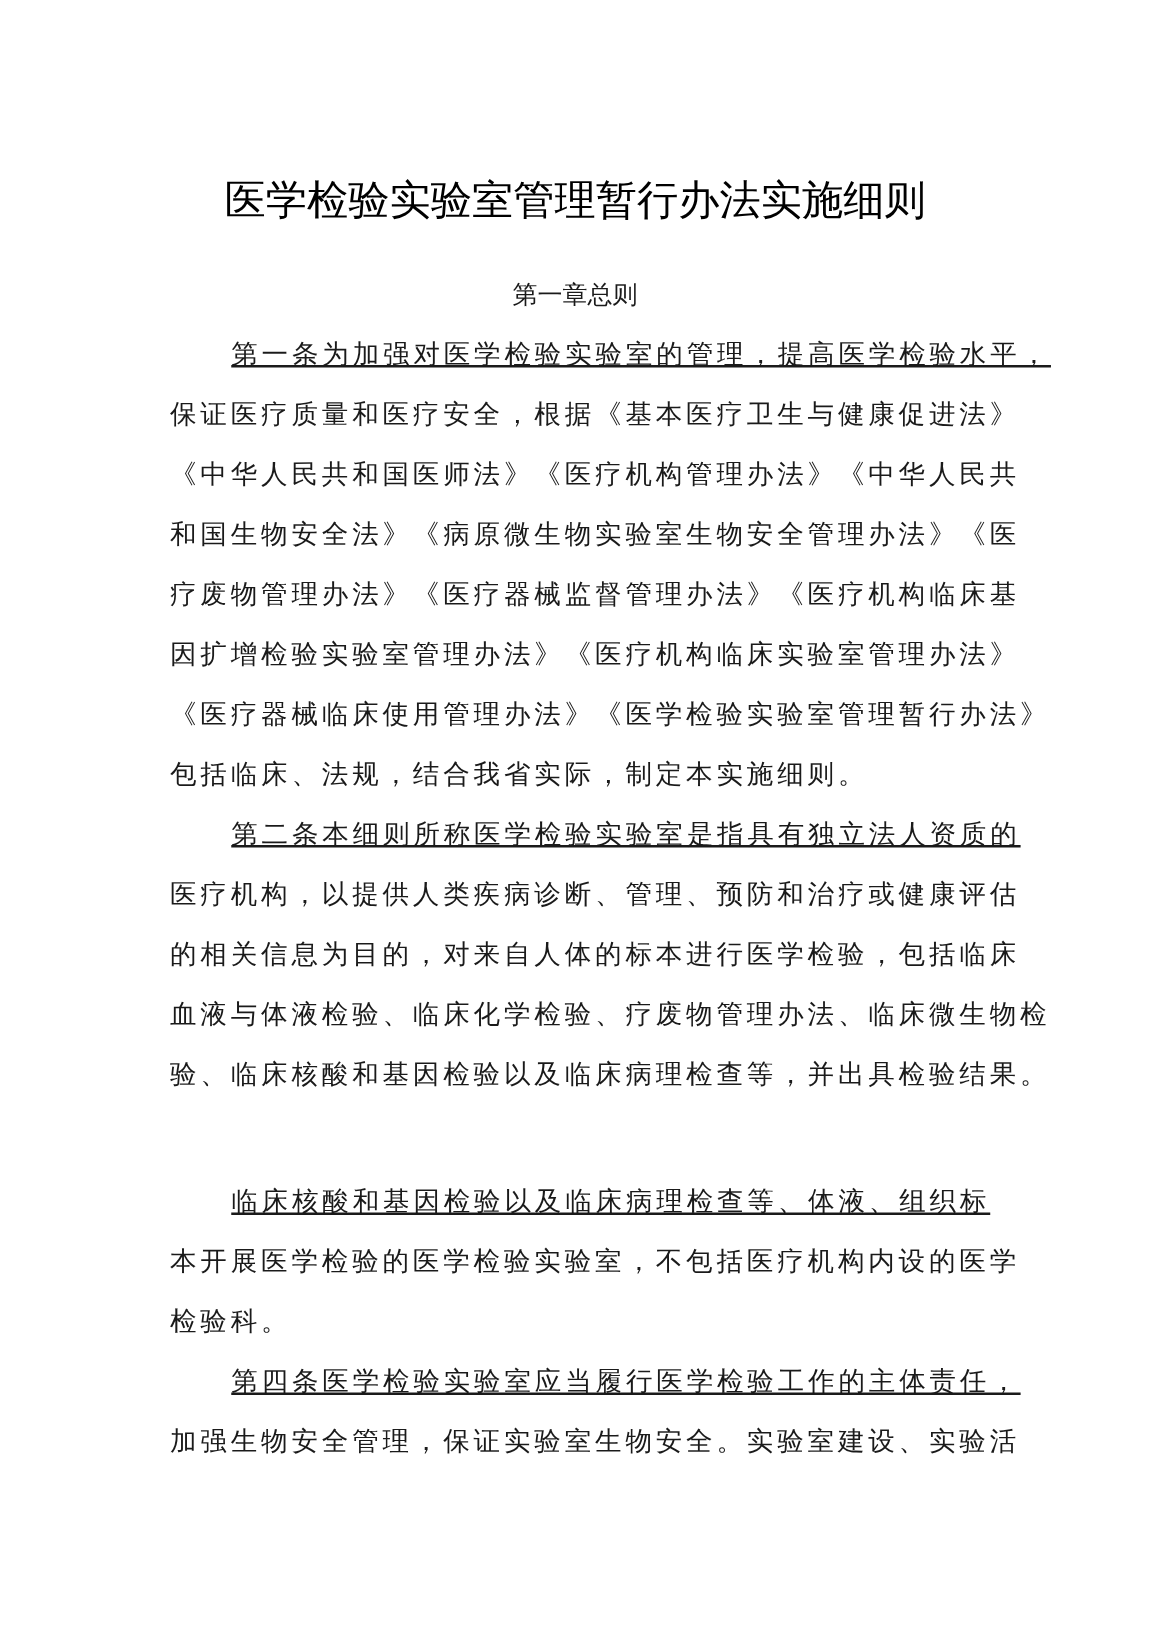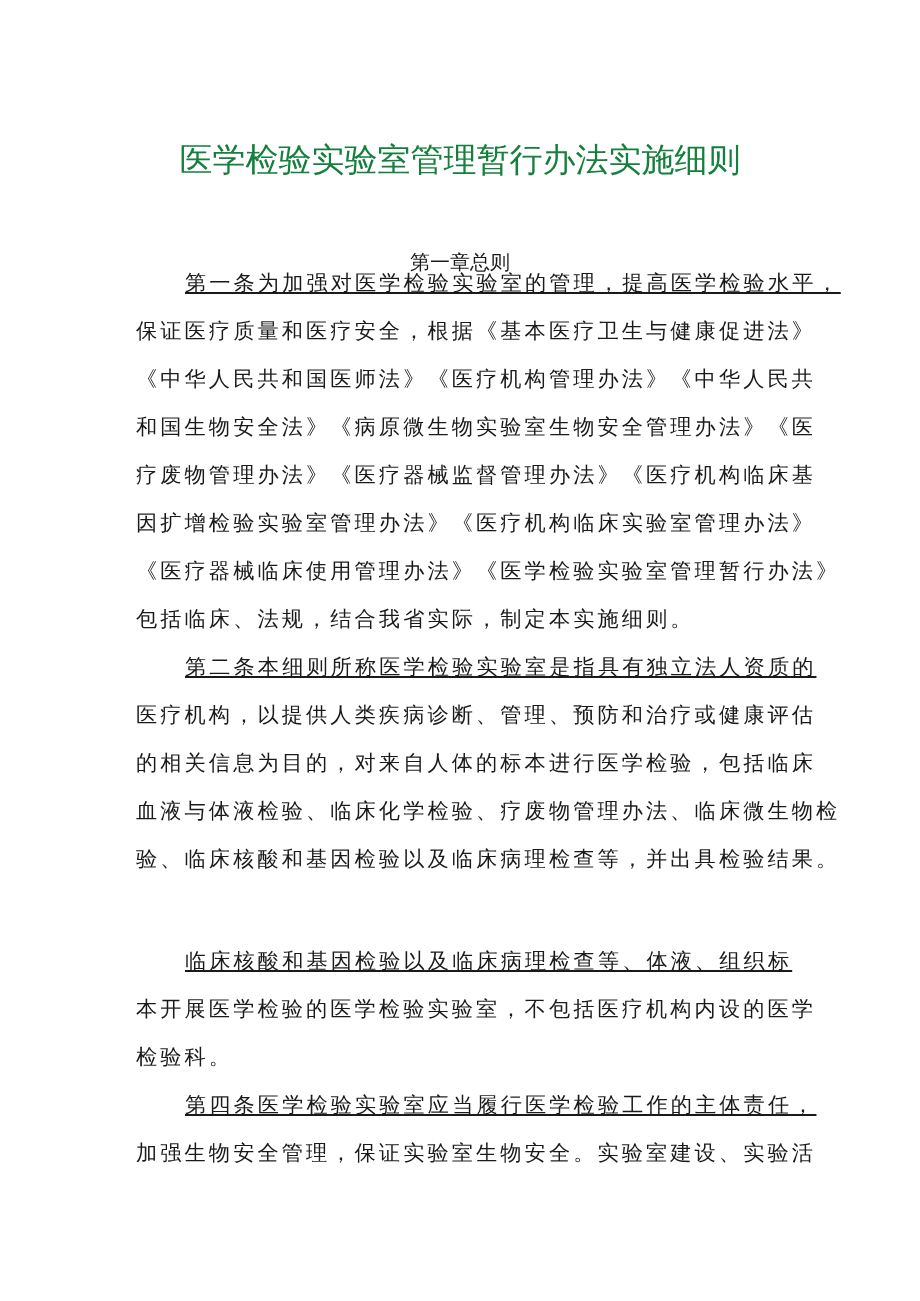--- a/index.html
+++ b/index.html
@@ -17,34 +17,33 @@
     }
     .title {
       position: absolute;
       left: 0;
       width: 920px;
       top: 116px;
       text-align: center;
       font-size: 33px;
       line-height: 44px;
       letter-spacing: 0px;
-      color: #15803d;
+      color: #000000;
       font-family: "DejaVu Sans", "Liberation Sans", sans-serif;
       font-weight: normal;
     }
     .chapter {
       position: absolute;
       left: 0;
       width: 920px;
       top: 221px;
       text-align: center;
       font-size: 20px;
       line-height: 28px;
       color: #1a1a1a;
-      margin-top: 27px;
     }
     .line {
       position: absolute;
       left: 136px;
       width: 660px;
       font-size: 21.2px;
       line-height: 30px;
       white-space: nowrap;
       letter-spacing: 3.1px;
       color: #1a1a1a;

